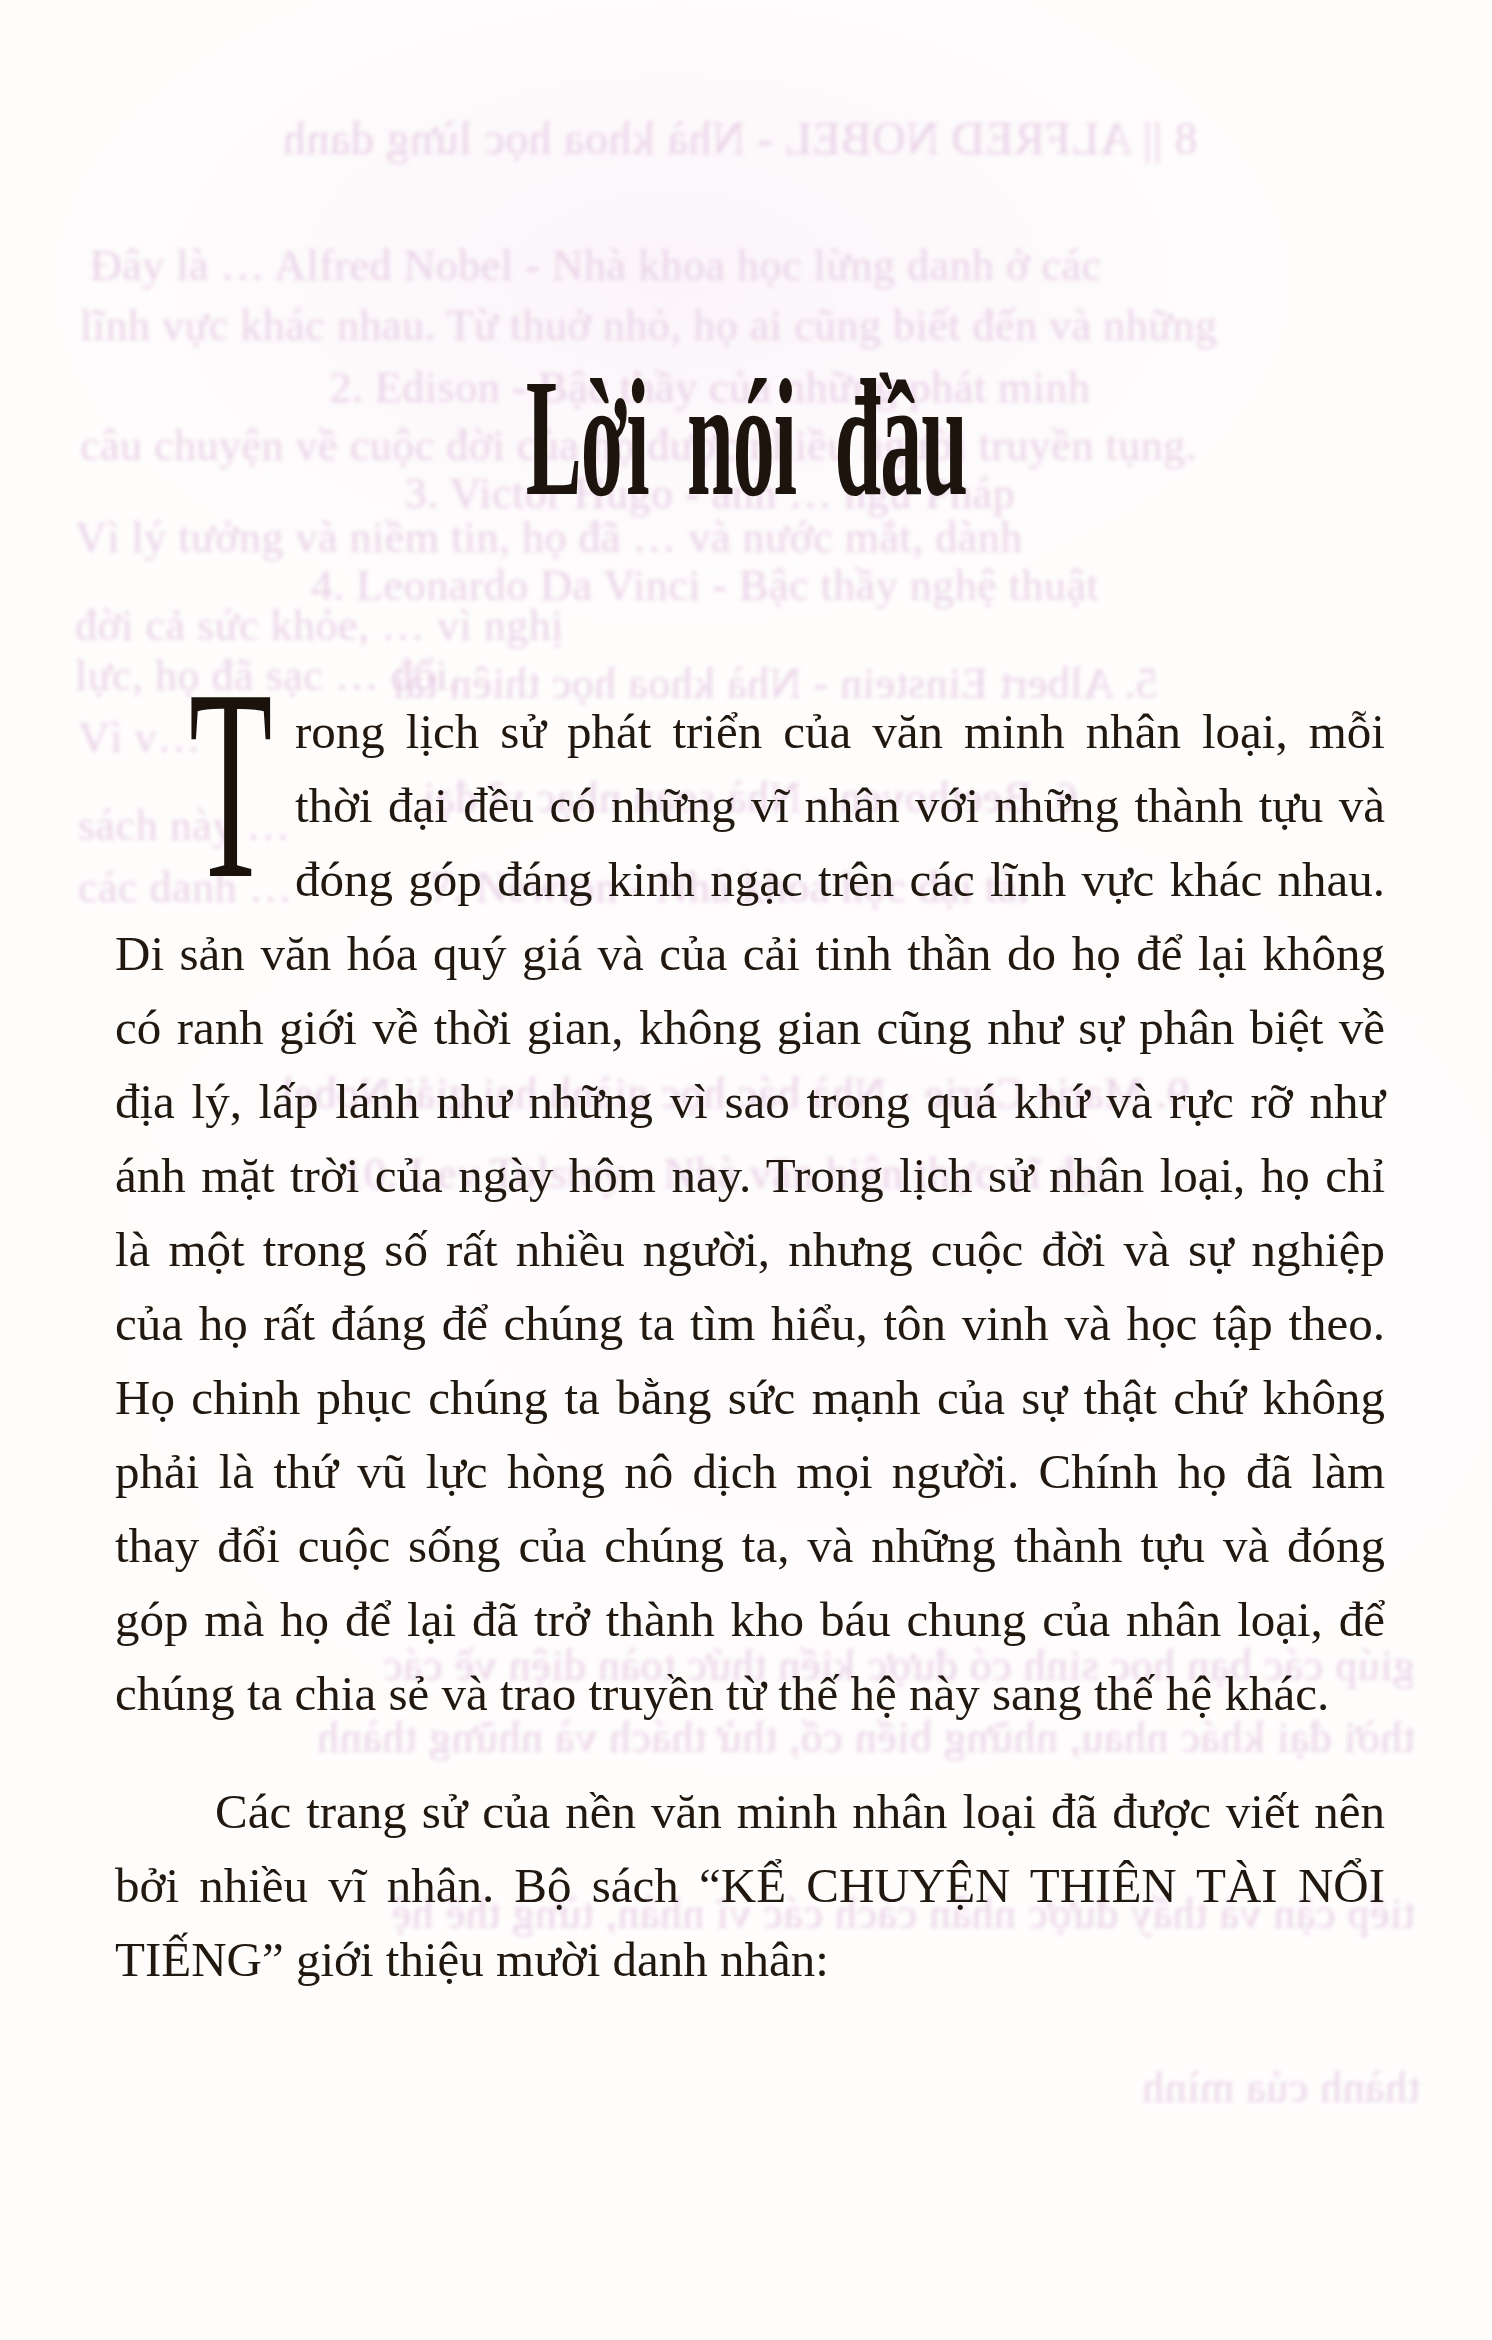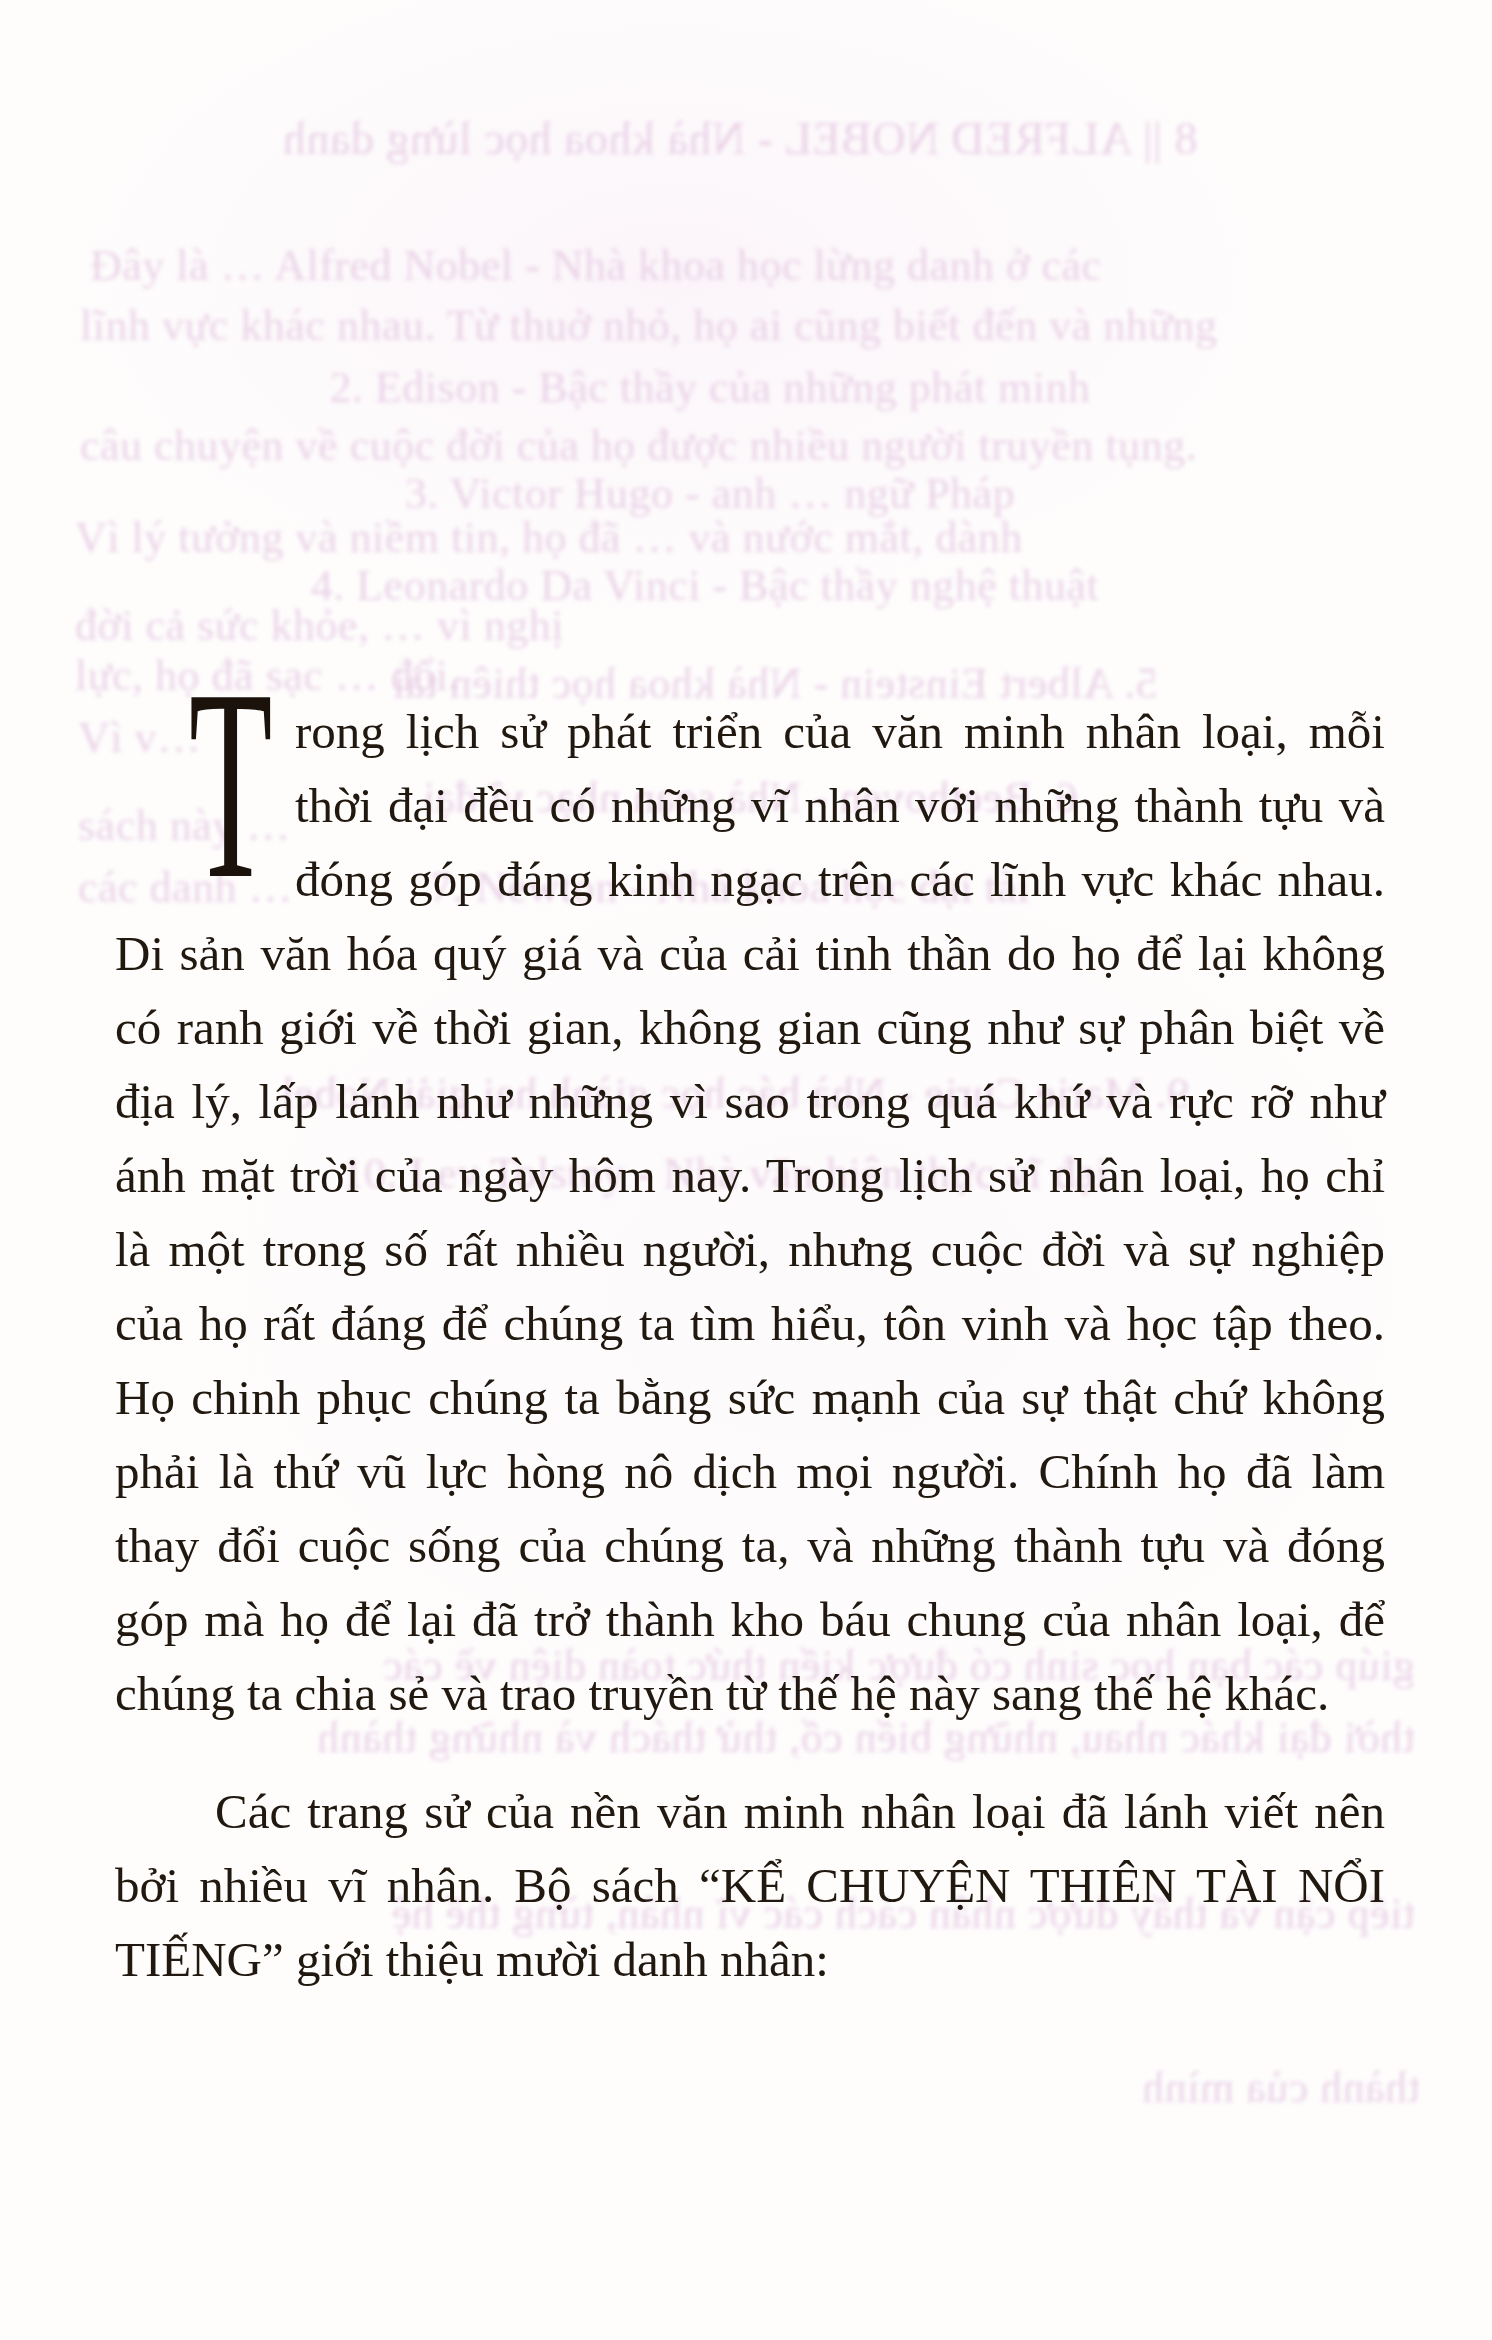--- a/index.html
+++ b/index.html
@@ -83,24 +83,27 @@
       <div class="ghost mir" style="top: 1068px; left: 260px; width: 950px; font-size: 44px; text-align: center;">9. Marie Curie - Nhà bác học giành hai giải Nobel</div>
       <div class="ghost" style="top: 1148px; left: 250px; width: 950px; font-size: 44px; text-align: center;">10. Lev Tolstoy - Nhà văn hiện thực vĩ đại</div>
       <div class="ghost mir" style="top: 1640px; left: 75px; width: 1340px; font-size: 44px; text-align: left;">giúp các bạn học sinh có được kiến thức toàn diện về các</div>
       <div class="ghost mir" style="top: 1712px; left: 75px; width: 1340px; font-size: 44px; text-align: left;">thời đại khác nhau, những biến cố, thử thách và những thành</div>
       <div class="ghost mir" style="top: 1888px; left: 75px; width: 1340px; font-size: 44px; text-align: left;">tiếp cận và thấy được nhân cách các vĩ nhân, từng thế hệ</div>
       <div class="ghost mir" style="top: 2062px; left: 1060px; width: 360px; font-size: 44px; text-align: left;">thành của mình</div>
     </div>
 
   <div class="content">
 
+    <div class="title-wrap">
+      <span class="title">Lời nói đầu</span>
+    </div>
 
     <div class="body-text">
       <p>
         <span class="dropcap">
             <span>T</span>
           </span><span>rong lịch sử phát triển của văn minh nhân loại, mỗi thời đại đều có những vĩ nhân với những thành tựu và đóng góp đáng kinh ngạc trên các lĩnh vực khác nhau. Di sản văn hóa quý giá và của cải tinh thần do họ để lại không có ranh giới về thời gian, không gian cũng như sự phân biệt về địa lý, lấp lánh như những vì sao trong quá khứ và rực rỡ như ánh mặt trời của ngày hôm nay. Trong lịch sử nhân loại, họ chỉ là một trong số rất nhiều người, nhưng cuộc đời và sự nghiệp của họ rất đáng để chúng ta tìm hiểu, tôn vinh và học tập theo. Họ chinh phục chúng ta bằng sức mạnh của sự thật chứ không phải là thứ vũ lực hòng nô dịch mọi người. Chính họ đã làm thay đổi cuộc sống của chúng ta, và những thành tựu và đóng góp mà họ để lại đã trở thành kho báu chung của nhân loại, để chúng ta chia sẻ và trao truyền từ thế hệ này sang thế hệ khác.</span>
       </p>
-      <p class="para2">Các trang sử của nền văn minh nhân loại đã lánh viết nên bởi nhiều vĩ nhân. Bộ sách “KỂ CHUYỆN THIÊN TÀI NỔI TIẾNG” giới thiệu mười danh nhân:</p>
+      <p class="para2">Các trang sử của nền văn minh nhân loại đã được viết nên bởi nhiều vĩ nhân. Bộ sách “KỂ CHUYỆN THIÊN TÀI NỔI TIẾNG” giới thiệu mười danh nhân:</p>
     </div>
 
   </div>
 </div>
 
 </body></html>

